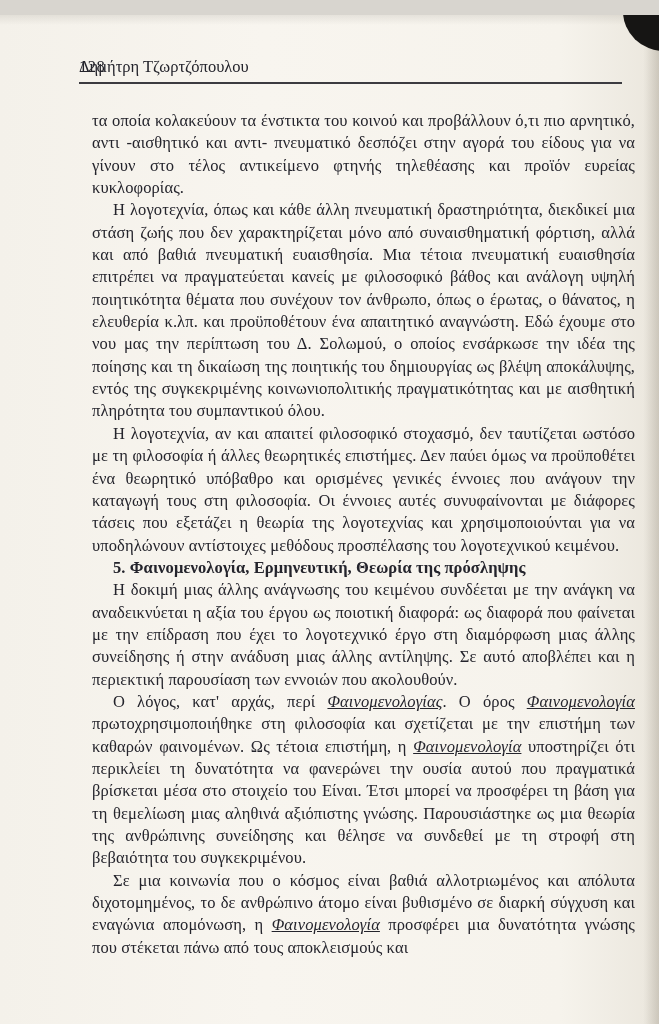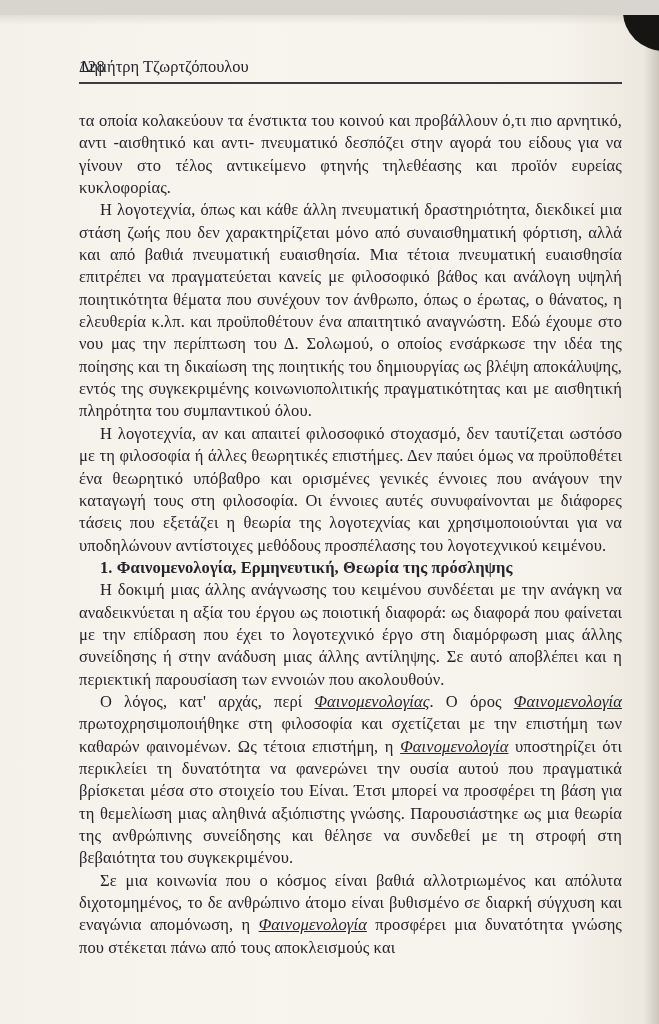--- a/index.html
+++ b/index.html
@@ -53,21 +53,21 @@
     bottom: 5px;
     letter-spacing: 0.5px;
   }
   .header-title {
     display: block;
     text-align: left;
   }
   .text-block {
     position: absolute;
     top: 95px;
-    left: 79px;
+    left: 92px;
     width: 543px;
     text-align: justify;
     font-size: 16.5px;
     line-height: 22.35px;
     letter-spacing: 0.1px;
   }
   .text-block p {
     margin: 0;
     padding: 0;
   }
@@ -94,18 +94,18 @@
 
   <div class="header">
     <span class="page-number">128</span>
     <span class="header-title">Δημήτρη Τζωρτζόπουλου</span>
   </div>
 
   <div class="text-block">
       <p class=""><span>τα οποία κολακεύουν τα ένστικτα του κοινού και προβάλλουν ό,τι πιο αρνητικό, αντι -αισθητικό και αντι- πνευματικό δεσπόζει στην αγορά του είδους για να γίνουν στο τέλος αντικείμενο φτηνής τηλεθέασης και προϊόν ευρείας κυκλοφορίας.</span></p>
       <p class=" indent"><span>Η λογοτεχνία, όπως και κάθε άλλη πνευματική δραστηριότητα, διεκδικεί μια στάση ζωής που δεν χαρακτηρίζεται μόνο από συναισθηματική φόρτιση, αλλά και από βαθιά πνευματική ευαισθησία. Μια τέτοια πνευματική ευαισθησία επιτρέπει να πραγματεύεται κανείς με φιλοσοφικό βάθος και ανάλογη υψηλή ποιητικότητα θέματα που συνέχουν τον άνθρωπο, όπως ο έρωτας, ο θάνατος, η ελευθερία κ.λπ. και προϋποθέτουν ένα απαιτητικό αναγνώστη. Εδώ έχουμε στο νου μας την περίπτωση του Δ. Σολωμού, ο οποίος ενσάρκωσε την ιδέα της ποίησης και τη δικαίωση της ποιητικής του δημιουργίας ως βλέψη αποκάλυψης, εντός της συγκεκριμένης κοινωνιοπολιτικής πραγματικότητας και με αισθητική πληρότητα του συμπαντικού όλου.</span></p>
       <p class=" indent"><span>Η λογοτεχνία, αν και απαιτεί φιλοσοφικό στοχασμό, δεν ταυτίζεται ωστόσο με τη φιλοσοφία ή άλλες θεωρητικές επιστήμες. Δεν παύει όμως να προϋποθέτει ένα θεωρητικό υπόβαθρο και ορισμένες γενικές έννοιες που ανάγουν την καταγωγή τους στη φιλοσοφία. Οι έννοιες αυτές συνυφαίνονται με διάφορες τάσεις που εξετάζει η θεωρία της λογοτεχνίας και χρησιμοποιούνται  για να υποδηλώνουν αντίστοιχες μεθόδους προσπέλασης του λογοτεχνικού κειμένου.</span></p>
-      <p class="heading indent"><span>1. Φαινομενολογία, Ερμηνευτική, Θεωρία της πρόσληψης</span></p>
+      <p class="heading indent"><span>5. Φαινομενολογία, Ερμηνευτική, Θεωρία της πρόσληψης</span></p>
       <p class=" indent"><span>Η δοκιμή μιας άλλης ανάγνωσης του κειμένου συνδέεται με την ανάγκη να αναδεικνύεται η αξία του έργου ως ποιοτική διαφορά: ως διαφορά που φαίνεται με την επίδραση που έχει το λογοτεχνικό έργο στη διαμόρφωση μιας άλλης συνείδησης ή στην ανάδυση μιας άλλης αντίληψης. Σε αυτό αποβλέπει και η περιεκτική παρουσίαση των εννοιών που ακολουθούν.</span></p>
       <p class=" indent"><span>Ο λόγος, κατ' αρχάς, περί </span><span class="italic">Φαινομενολογίας</span><span>. Ο όρος </span><span class="italic">Φαινομενολογία</span><span> πρωτοχρησιμοποιήθηκε στη φιλοσοφία και σχετίζεται με την επιστήμη των καθαρών φαινομένων. Ως τέτοια επιστήμη, η </span><span class="italic">Φαινομενολογία</span><span> υποστηρίζει ότι περικλείει τη δυνατότητα να φανερώνει την ουσία αυτού που πραγματικά βρίσκεται μέσα στο στοιχείο του Είναι. Έτσι μπορεί να προσφέρει τη βάση για τη θεμελίωση μιας αληθινά αξιόπιστης γνώσης. Παρουσιάστηκε ως μια θεωρία της ανθρώπινης συνείδησης και θέλησε να συνδεθεί με τη στροφή στη βεβαιότητα του συγκεκριμένου.</span></p>
       <p class=" indent"><span>Σε μια κοινωνία που ο κόσμος είναι βαθιά αλλοτριωμένος και απόλυτα διχοτομημένος, το δε ανθρώπινο άτομο είναι βυθισμένο σε διαρκή σύγχυση και εναγώνια απομόνωση, η </span><span class="italic">Φαινομενολογία</span><span> προσφέρει μια δυνατότητα γνώσης που στέκεται πάνω από τους αποκλεισμούς και</span></p>
     </div>
 </div>
 
 </body></html>

